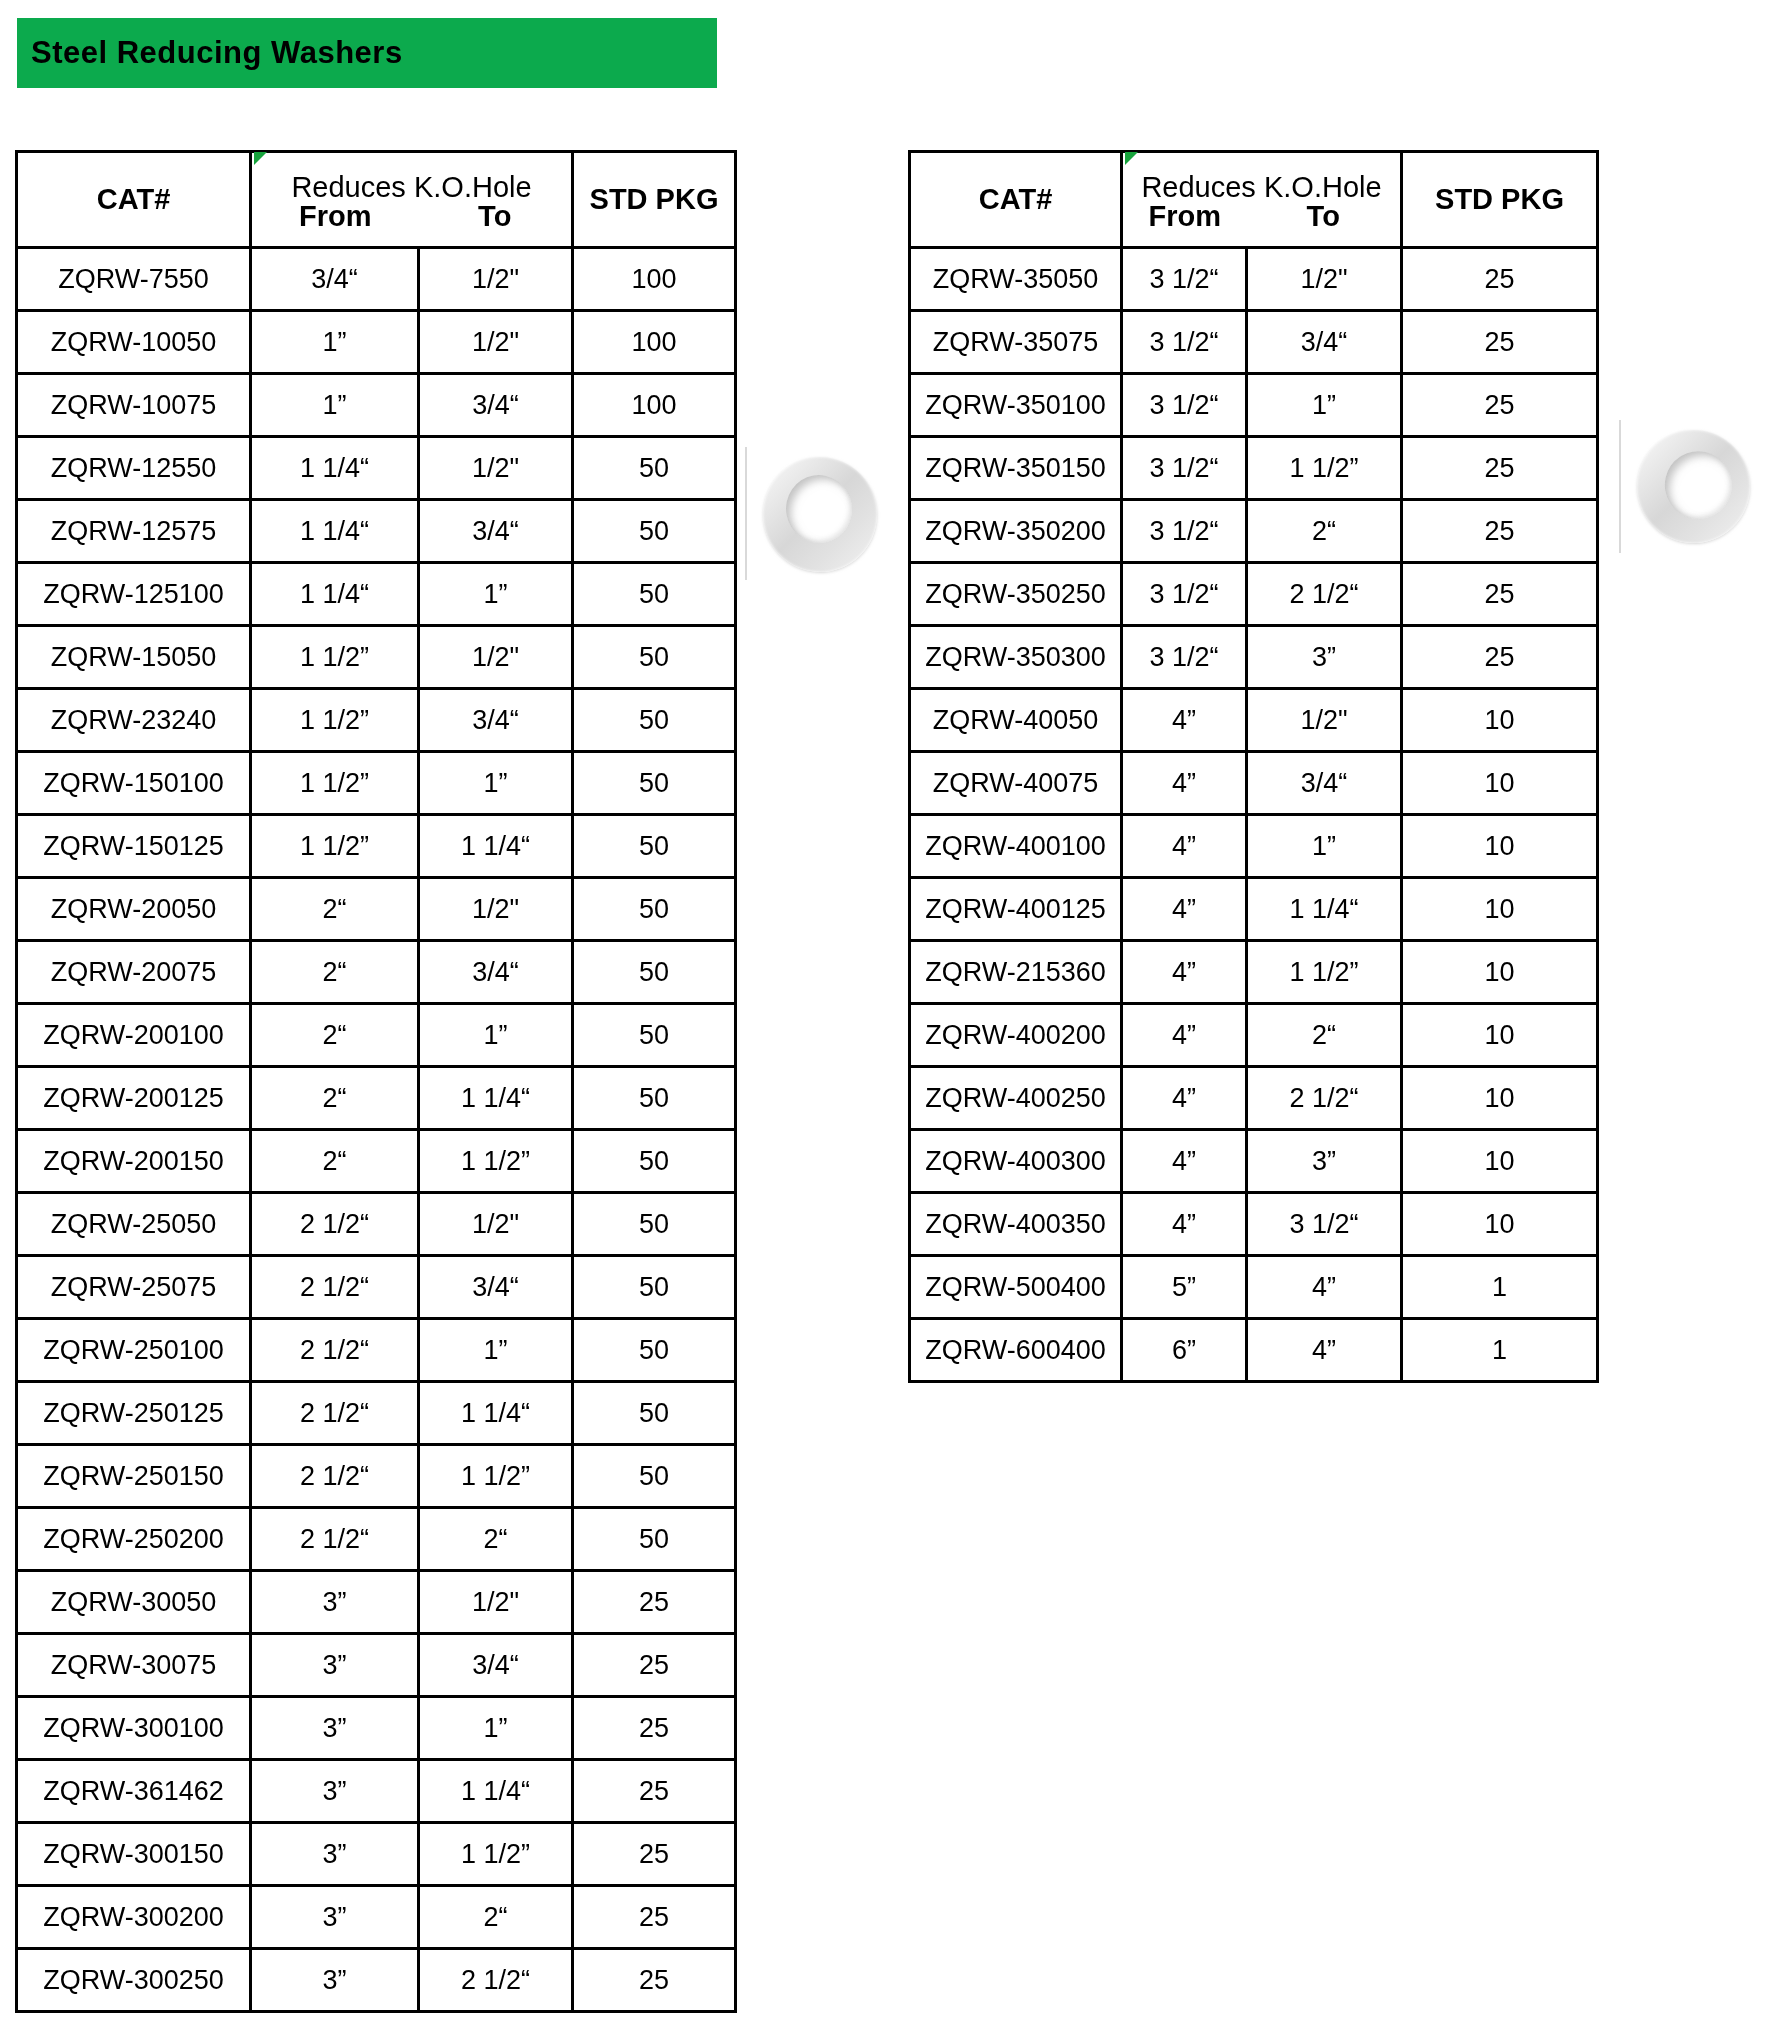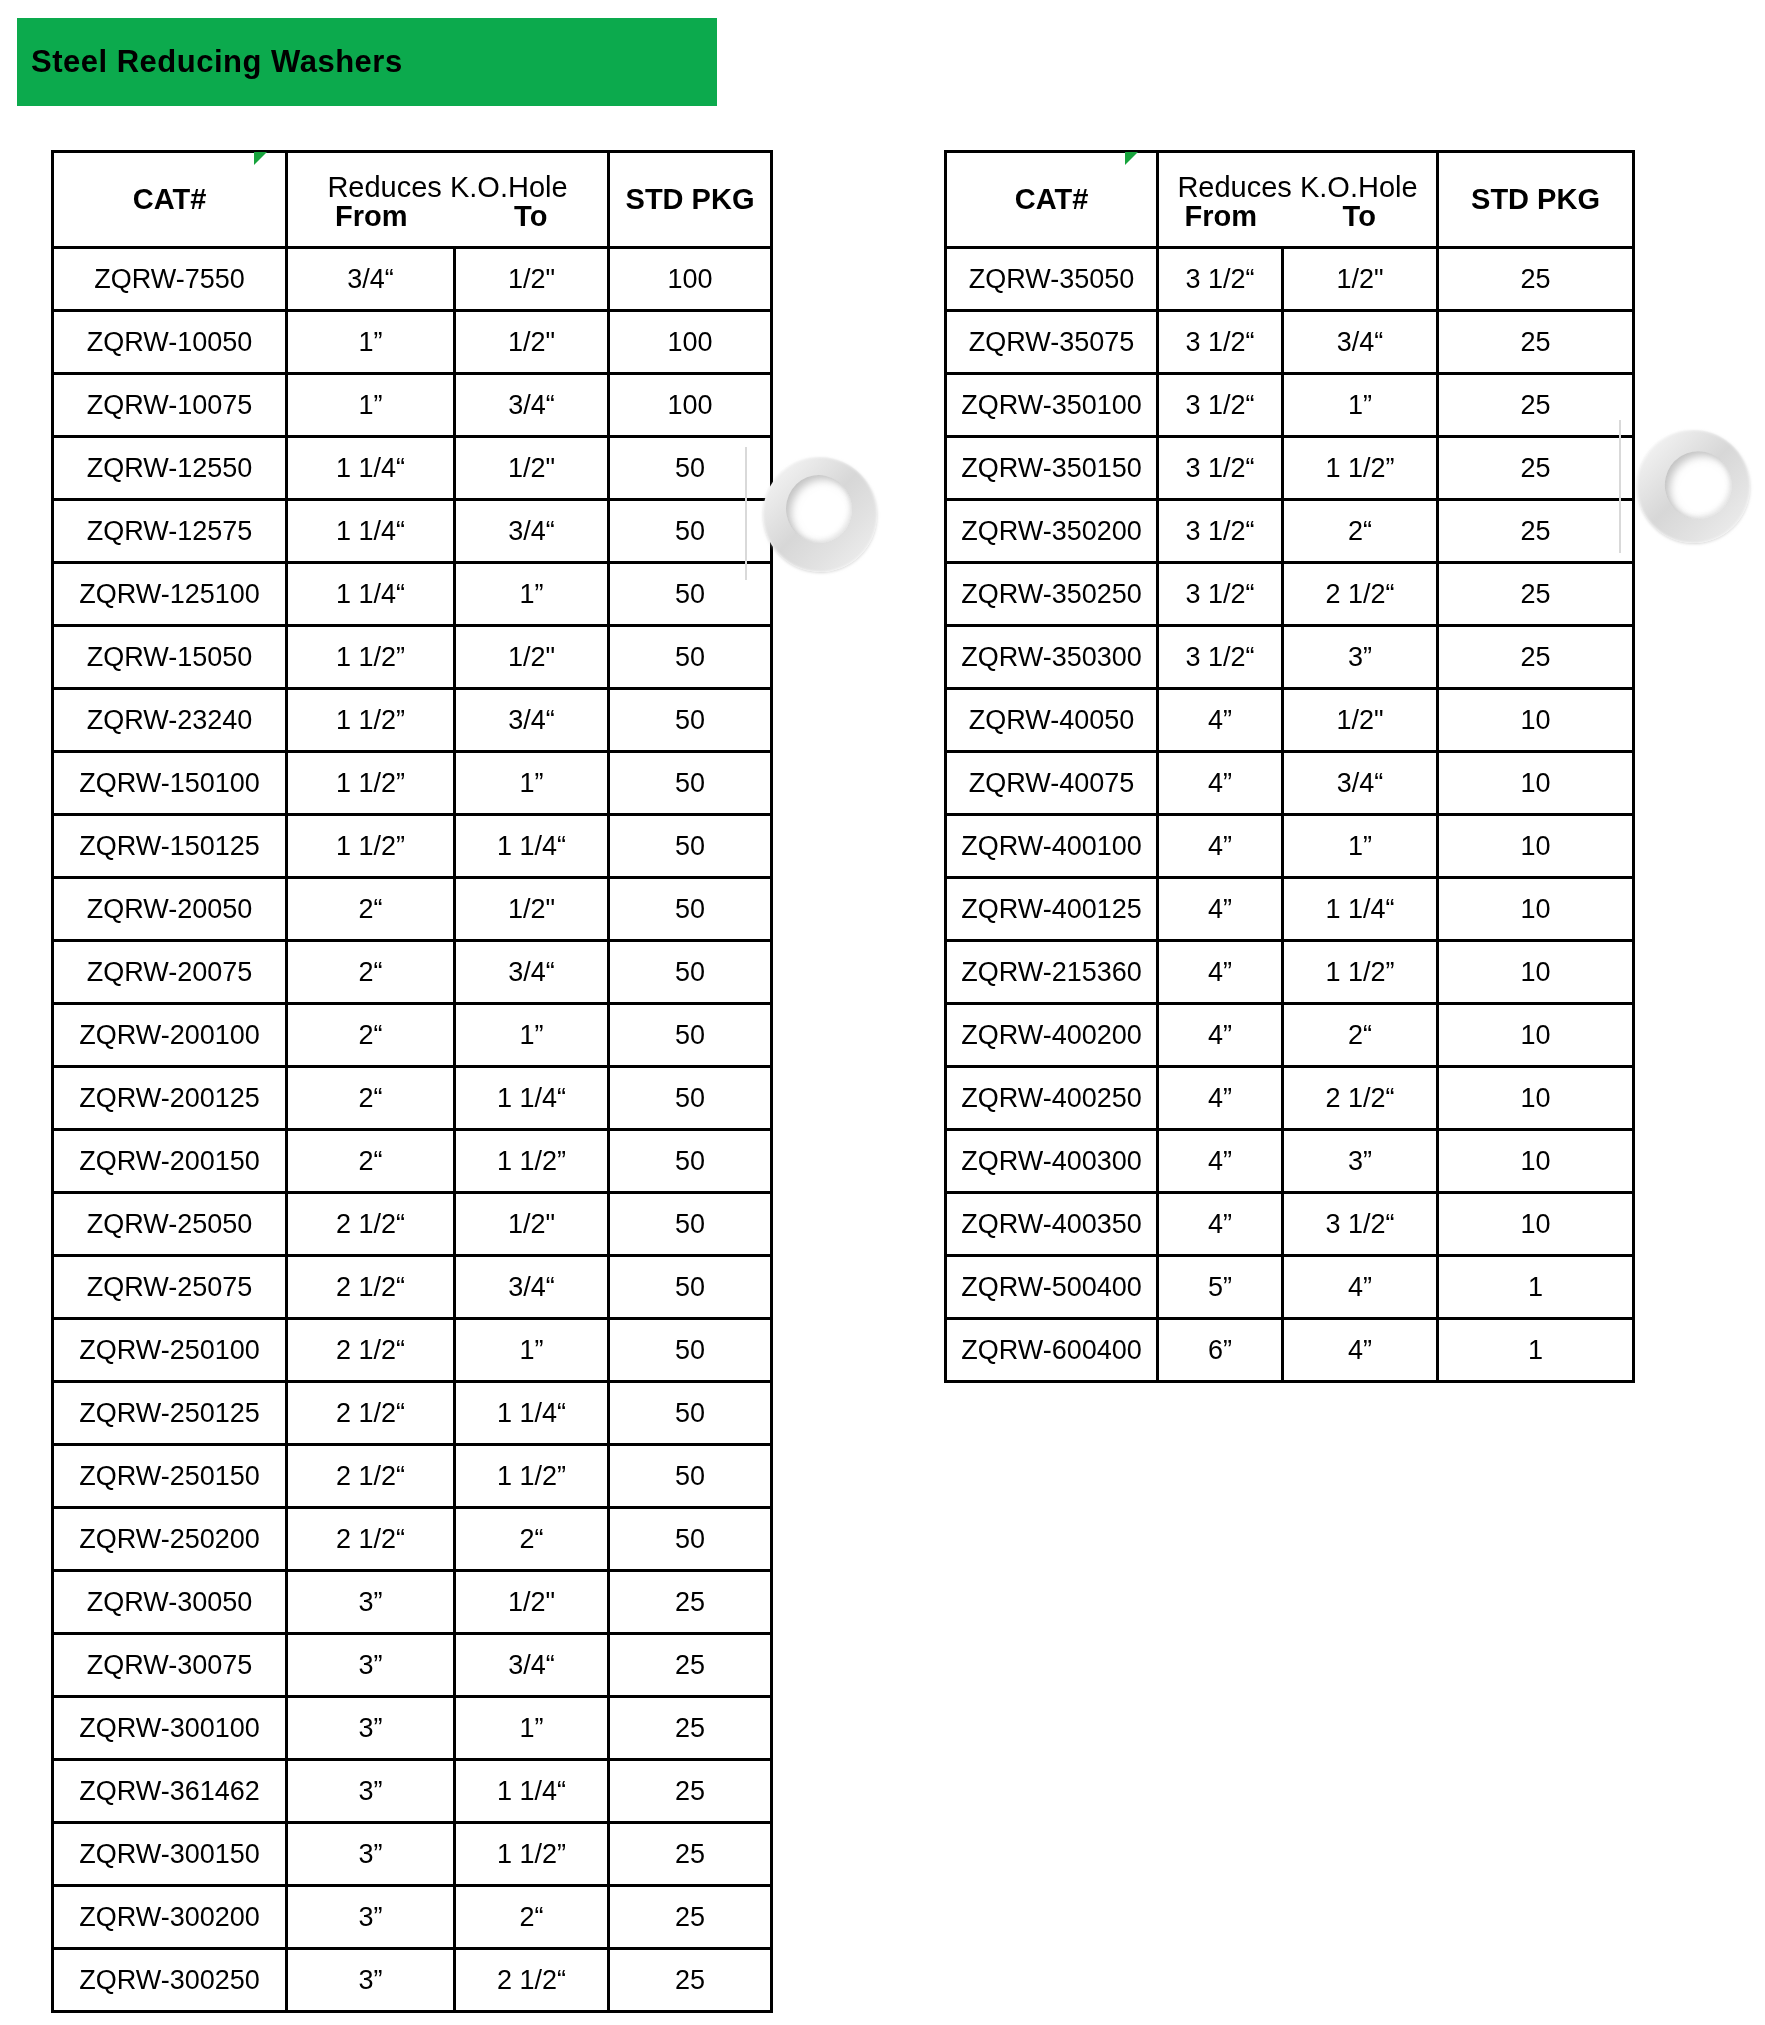--- a/index.html
+++ b/index.html
@@ -2,28 +2,28 @@
 <html><head>
 <meta charset="utf-8">
 <style>
   html,body{margin:0;padding:0;}
   body{
     width:1765px;height:2025px;background:#ffffff;position:relative;overflow:hidden;
     font-family:"Liberation Sans", sans-serif;color:#000;
   }
   .page{position:absolute;left:0;top:0;width:1765px;height:2025px;}
   .banner{
-    position:absolute;left:17px;top:18px;width:700px;height:88px;
+    position:absolute;left:17px;top:18px;width:700px;height:70px;
     background:#0caa4d;display:flex;align-items:center;
   }
   .banner .banner-label{
     font-size:31px;font-weight:bold;color:#000;padding-left:14px;letter-spacing:.5px;
   }
   table.t{
-    position:absolute;border-collapse:collapse;table-layout:fixed;background:#fff;margin-left:36px;
+    position:absolute;border-collapse:collapse;table-layout:fixed;background:#fff;
   }
   .t th,.t td{
     border:3px solid #000;text-align:center;vertical-align:middle;
     padding:0;overflow:hidden;white-space:nowrap;
   }
   .t thead th{font-weight:bold;font-size:29px;height:62px;}
   .t tbody td{font-size:27px;height:60px;}
   .t-left{left:15px;top:150px;}
   .t-right{left:908px;top:150px;}
   .reduces-cell{padding:0;}

